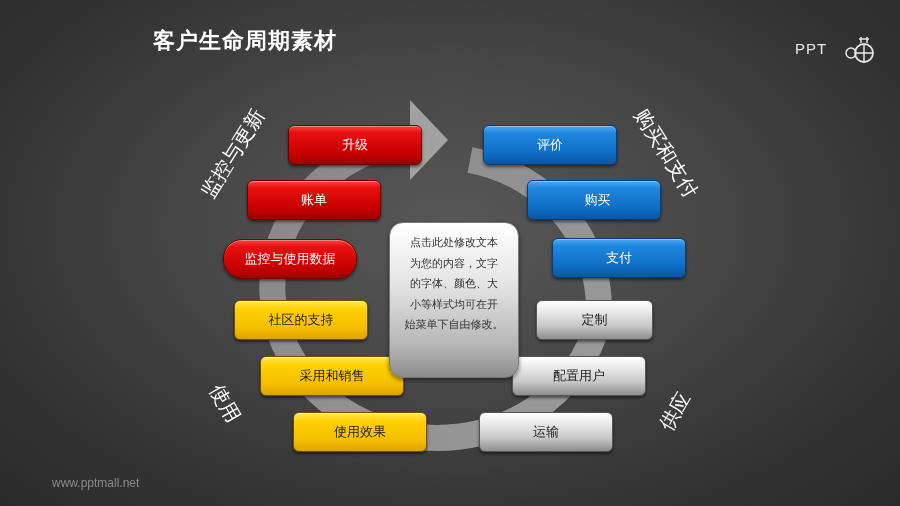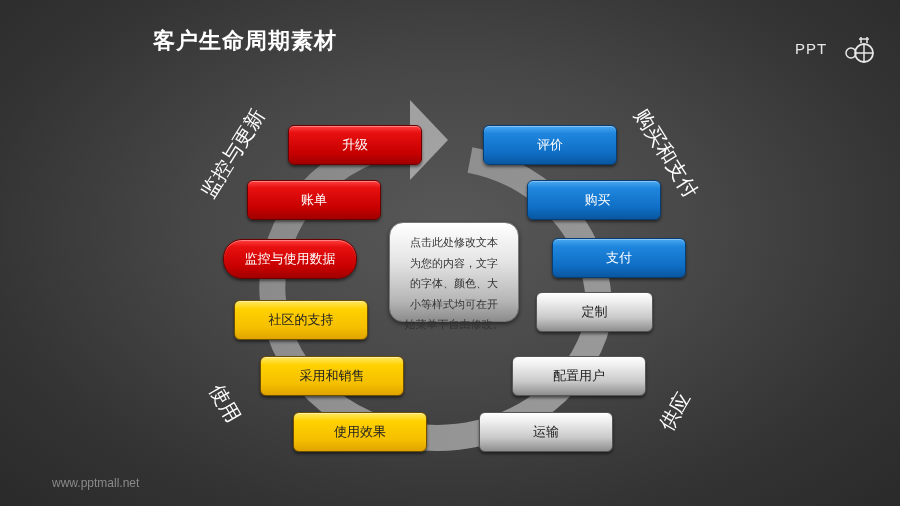--- a/index.html
+++ b/index.html
@@ -41,21 +41,21 @@
     background:linear-gradient(to bottom, #ffe860 0%, #ffd000 22%, #f5bf00 70%, #e0a400 100%);
     border:1px solid #6e4e00; color:#222;
     box-shadow: 0 2px 3px rgba(0,0,0,.5), inset 0 1px 0 rgba(255,255,255,.45);
   }
   .btn.gray {
     background:linear-gradient(to bottom, #ffffff 0%, #ececec 25%, #c9c9c9 65%, #8e8e8e 100%);
     border:1px solid #555; color:#222;
     box-shadow: 0 2px 3px rgba(0,0,0,.5), inset 0 1px 0 rgba(255,255,255,.6);
   }
   .center-box {
-    position:absolute; left:389px; top:222px; width:130px; height:100px;
+    position:absolute; left:389px; top:222px; width:130px; height:156px;
     border-radius:14px; box-sizing:border-box; padding:10px 9px;
     background:linear-gradient(to bottom, #ffffff 0%, #e4e4e4 40%, #b5b5b5 80%, #8c8c8c 100%);
     border:1px solid #777;
     box-shadow: 0 2px 4px rgba(0,0,0,.5);
     color:#333; font-size:11px; line-height:20.5px; text-align:center;
   }
   .side-label {
     position:absolute; color:#fff; font-size:20px; white-space:nowrap;
     transform-origin:center center;
   }
@@ -117,21 +117,21 @@
 <div class="btn blue" style="left:483px; top:125px; width:134px;">
   <span>评价</span>
   </div>
 <div class="btn blue" style="left:527px; top:180px; width:134px;padding-left:7px;">
   <span>购买</span>
   </div>
 <div class="btn blue" style="left:552px; top:238px; width:134px;">
   <span>支付</span>
   </div>
 
-<div class="btn gray" style="left:536px; top:292px; width:117px;">
+<div class="btn gray" style="left:536px; top:300px; width:117px;">
   <span>定制</span>
   </div>
 <div class="btn gray" style="left:512px; top:356px; width:134px;">
   <span>配置用户</span>
   </div>
 <div class="btn gray" style="left:479px; top:412px; width:134px;">
   <span>运输</span>
   </div>
 
 <div class="center-box">

